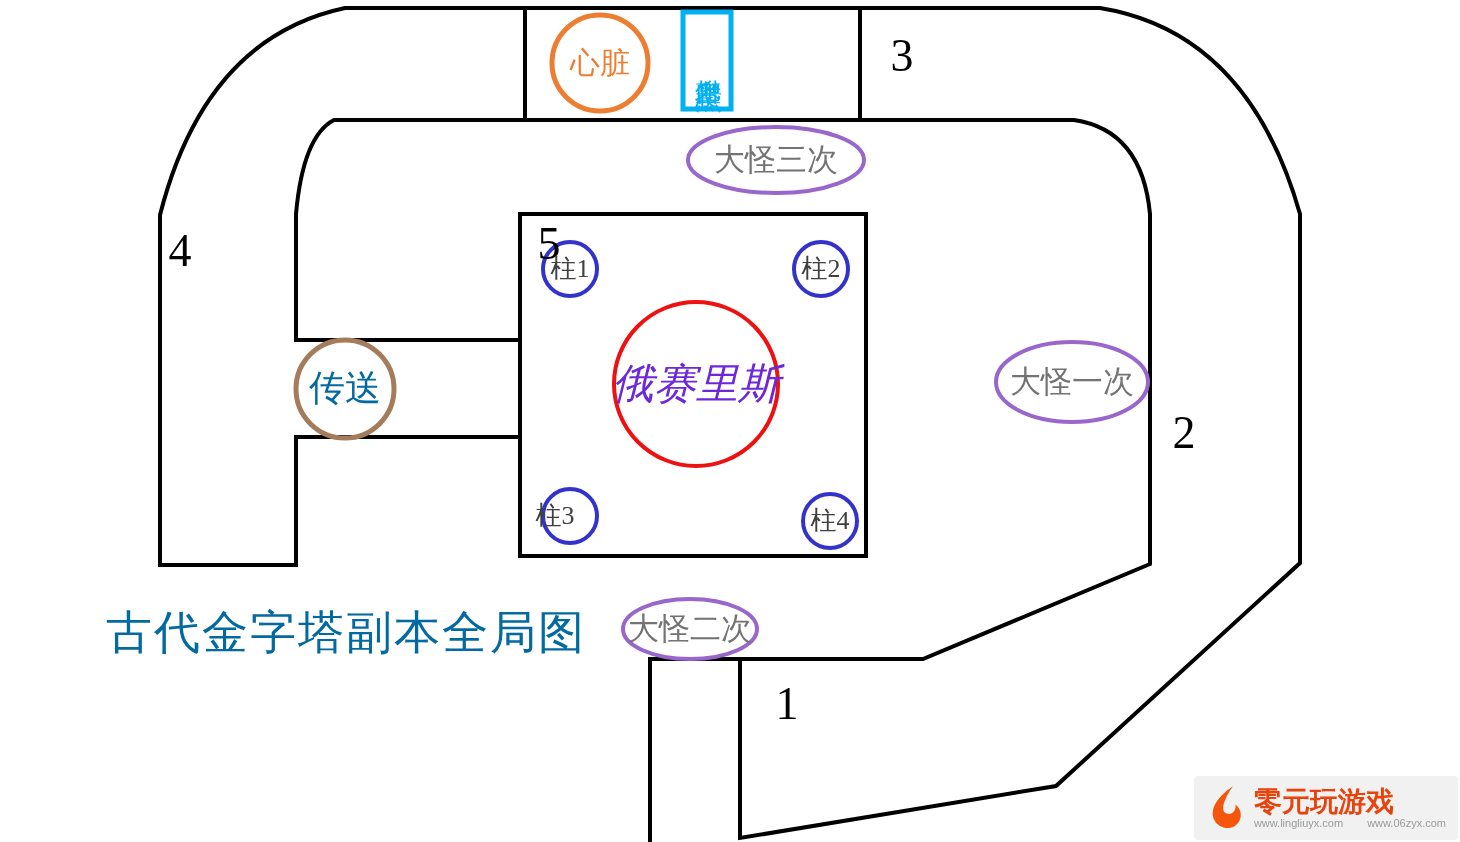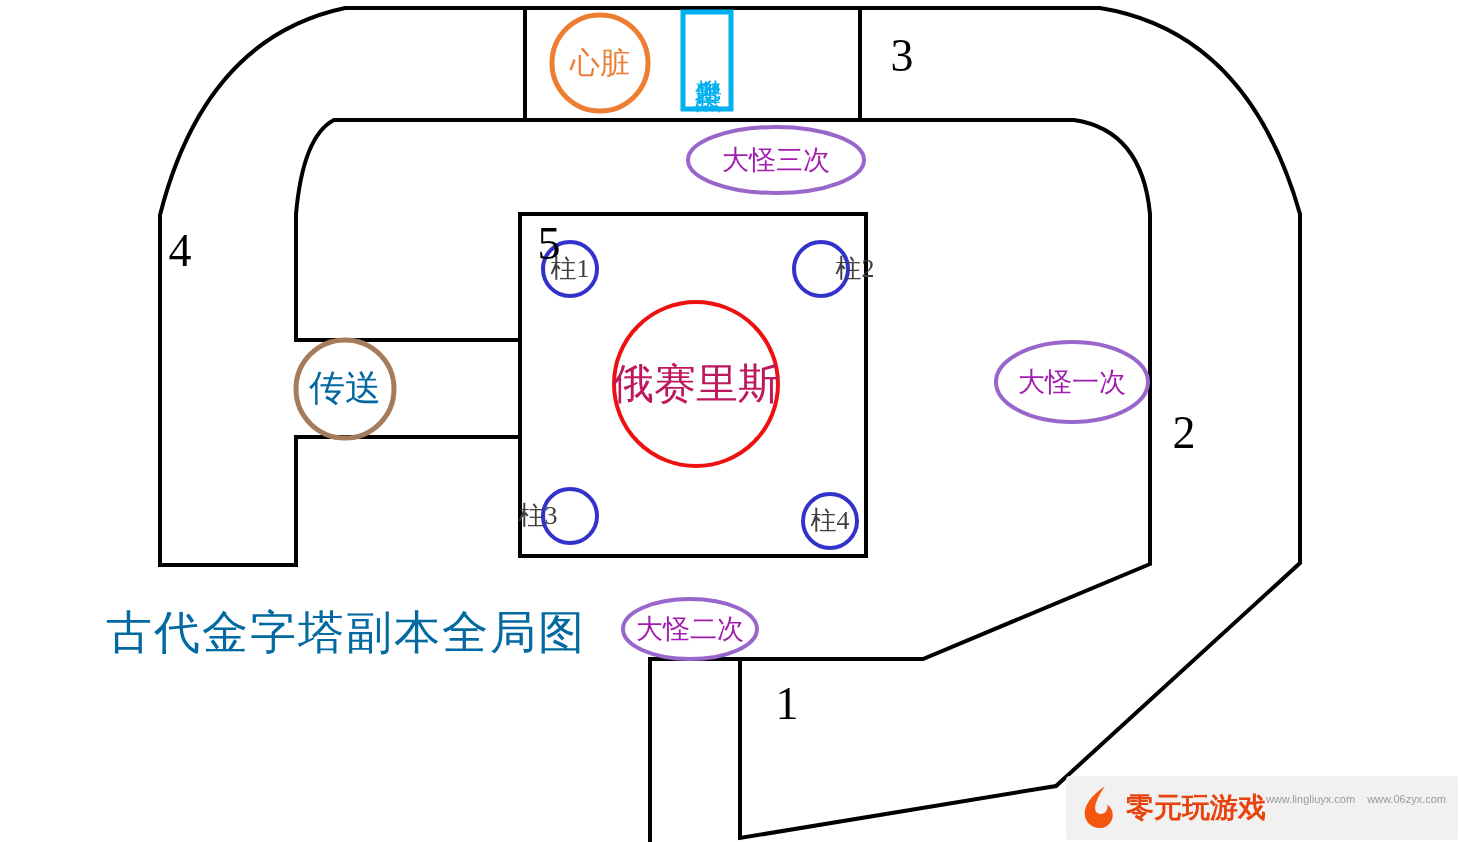--- a/index.html
+++ b/index.html
@@ -14,40 +14,40 @@
   .label {
     position:absolute; transform:translate(-50%,-50%);
     white-space:nowrap; text-align:center; line-height:1.05;
   }
   .num   { font-size:46px; color:#000000; }
   .heart { font-size:30px; color:#ED7D31; }
   .climb {
     font-size:28px; color:#00B0F0;
     writing-mode:vertical-rl; text-orientation:upright; letter-spacing:2px;
   }
-  .purple-t { font-size:27px; color:#a21caf; }
+  .purple-t { font-size:31px; color:#737373; }
   .brown-t  { font-size:36px; color:#0369a1; }
-  .red-t    { font-size:42px; color:#be185d; }
+  .red-t    { font-size:42px; color:#6d28d9;font-style:italic; }
   .blue-t   { font-size:26px; color:#404040; }
   .map-title {
     position:absolute; left:106px; top:602px;
     font-size:46px; color:#0369a1; letter-spacing:2px; white-space:nowrap;
   }
   .watermark {
     position:absolute; right:2px; bottom:2px; height:64px;
     display:flex; align-items:center; gap:8px;
     background:#f1f1f1; padding:6px 12px 6px 10px; border-radius:4px;
   }
-  .wm-text { display:flex; flex-direction:row; justify-content:center; }
+  .wm-text { display:flex; flex-direction:column; justify-content:center; }
   .wm-brand {
     font-size:28px; font-weight:bold; color:#E8430D;
     font-family:"Liberation Sans", sans-serif; line-height:1.1; white-space:nowrap;
   }
   .wm-urls {
-    display:flex; gap:12px; font-size:11px; color:#9a9a9a;
+    display:flex; gap:24px; font-size:11px; color:#9a9a9a;
     font-family:"Liberation Sans", sans-serif; white-space:nowrap;
   }
 </style>
 </head>
 <body>
 
 <div class="stage">
 
   <svg class="map" width="1460" height="842" viewBox="0 0 1460 842">
 
@@ -91,22 +91,22 @@
 
   <div class="label num" style="left:180px; top:251px">4</div>
 
   <div class="label num" style="left:549px; top:244px">5</div>
 
   <div class="label brown-t" style="left:345px; top:389px">传送</div>
 
   <div class="label red-t" style="left:696px; top:384px">俄赛里斯</div>
 
   <div class="label blue-t" style="left:570px; top:269px">柱1</div>
-  <div class="label blue-t" style="left:855px; top:269px">柱2</div>
-  <div class="label blue-t" style="left:538px; top:516px">柱3</div>
+  <div class="label blue-t" style="left:821px; top:269px">柱2</div>
+  <div class="label blue-t" style="left:555px; top:516px">柱3</div>
   <div class="label blue-t" style="left:830px; top:521px">柱4</div>
 
   <div class="label purple-t" style="left:1072px; top:382px">大怪一次</div>
 
   <div class="label num" style="left:1184px; top:433px">2</div>
 
   <div class="label purple-t" style="left:690px; top:629px">大怪二次</div>
 
   <div class="label num" style="left:787px; top:704px">1</div>
 

